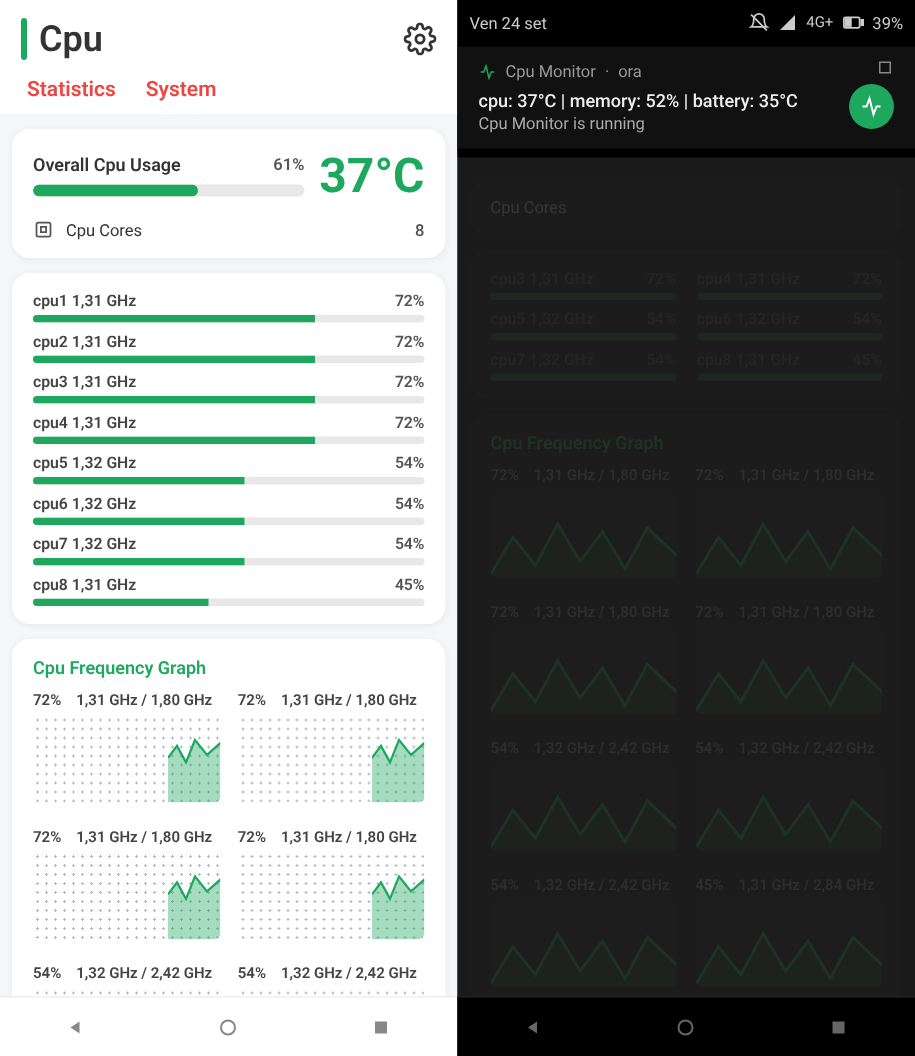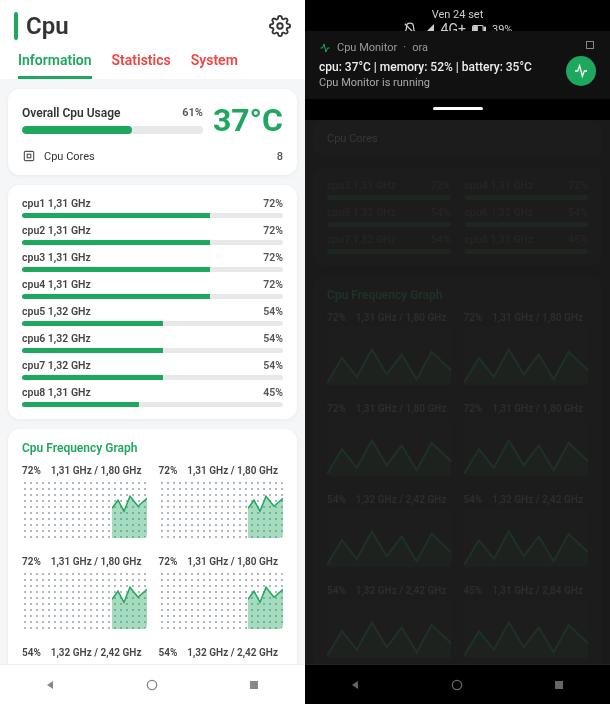--- a/index.html
+++ b/index.html
@@ -54,21 +54,21 @@
   .dim-card { margin: 10px 8px; border-radius: 12px; padding: 12px 14px; background: rgba(255,255,255,0.04); }
   .dim-core-grid { display: grid; grid-template-columns: 1fr 1fr; gap: 6px 14px; }
   .dim-core { font-size: 10.5px; color: #888; }
   .dim-bar { height:5px; background:#2a4a35; border-radius:3px; margin-top:3px; }
   .dim-gtitle { font-size: 12px; font-weight: 600; color: #2a7a4a; margin-bottom: 10px; }
   .dim-ghead { display: flex; gap: 10px; font-size: 10px; font-weight: 600; color: #666; margin-bottom: 4px; }
   .dim-gplot { width: 100%; height: 58px; background: rgba(255,255,255,0.03); border-radius: 4px; position:relative; overflow:hidden; }
   .dim-wave { position:absolute; inset:0; }
   
   .panel { position: absolute; top: 0; left: 0; right: 0; background: #000; }
-  .status-row { display: flex; align-items: center; justify-content: space-between; padding: 8px 8px; color: #ccc; font-size: 11px; flex-direction: column; }
+  .status-row { display: flex; align-items: center; justify-content: space-between; padding: 8px 8px; color: #ccc; font-size: 11px; }
   .status-icons { display: flex; align-items: center; gap: 6px; }
   .qs-row { display: flex; justify-content: space-around; padding: 10px 6px 16px; }
   .qs { width: 36px; height: 36px; border-radius: 50%; background: #333; display: flex; align-items: center; justify-content: center; color: #fff; }
   .qs.active { background: #2e6bf0; }
   .qs svg { width: 18px; height: 18px; }
   .pager { width: 50px; height: 3px; background: #fff; margin: 0 auto 10px; border-radius: 2px; }
   
   .notif-section { padding: 8px 14px; color: #eee; font-size: 13px; }
   .notif-card { background: #111; border-radius: 0; padding: 10px 14px; color: #ccc; position: relative; }
   .notif-head { display: flex; align-items: center; gap: 6px; font-size: 11px; color: #999; margin-bottom: 6px; }
@@ -91,21 +91,20 @@
       <div class="title-wrap">
         <div class="title-bar"></div>
         <div class="app-title">Cpu</div>
       </div>
       <svg class="gear" viewBox="0 0 24 24" fill="none" stroke="currentColor" stroke-width="2">
           <circle cx="12" cy="12" r="3"></circle>
           <path d="M19.4 15a1.65 1.65 0 00.33 1.82l.06.06a2 2 0 11-2.83 2.83l-.06-.06a1.65 1.65 0 00-1.82-.33 1.65 1.65 0 00-1 1.51V21a2 2 0 11-4 0v-.09a1.65 1.65 0 00-1-1.51 1.65 1.65 0 00-1.82.33l-.06.06a2 2 0 11-2.83-2.83l.06-.06a1.65 1.65 0 00.33-1.82 1.65 1.65 0 00-1.51-1H3a2 2 0 110-4h.09a1.65 1.65 0 001.51-1 1.65 1.65 0 00-.33-1.82l-.06-.06a2 2 0 112.83-2.83l.06.06a1.65 1.65 0 001.82.33h0a1.65 1.65 0 001-1.51V3a2 2 0 114 0v.09a1.65 1.65 0 001 1.51 1.65 1.65 0 001.82-.33l.06-.06a2 2 0 112.83 2.83l-.06.06a1.65 1.65 0 00-.33 1.82v0a1.65 1.65 0 001.51 1H21a2 2 0 110 4h-.09a1.65 1.65 0 00-1.51 1z"></path>
         </svg>
     </div>
     <div class="tabs">
-      <div class="tab active">Information</div>
       <div class="tab">Statistics</div>
       <div class="tab">System</div>
     </div>
   </div>
 
   <div class="card">
     <div class="overall-row">
       <div class="overall-left">
         <div class="overall-label">
           <span>Overall Cpu Usage</span>
@@ -479,21 +478,21 @@
     <div class="status-row">
       <span>Ven 24 set</span>
       <div class="status-icons">
         <svg width="14" height="14" viewBox="0 0 24 24" fill="none" stroke="#ccc" stroke-width="2">
             <path d="M18 8a6 6 0 00-12 0c0 7-3 9-3 9h18s-3-2-3-9"></path>
             <line x1="3" y1="3" x2="21" y2="21"></line>
           </svg>
         <svg width="12" height="12" viewBox="0 0 24 24" fill="#ccc">
             <path d="M2 22L22 2v20z"></path>
           </svg>
-        <span style="font-size:14px">4G+</span>
+        <span style="font-size:10px">4G+</span>
         <svg width="14" height="10" viewBox="0 0 24 14" fill="none" stroke="#ccc" stroke-width="2">
             <rect x="1" y="1" width="18" height="12" rx="2"></rect>
             <rect x="21" y="4" width="2" height="6" fill="#ccc"></rect>
             <rect x="3" y="3" width="6" height="8" fill="#ccc"></rect>
           </svg>
         <span>39%</span>
       </div>
     </div>
     <div class="qs-row">
       <div class="qs">

